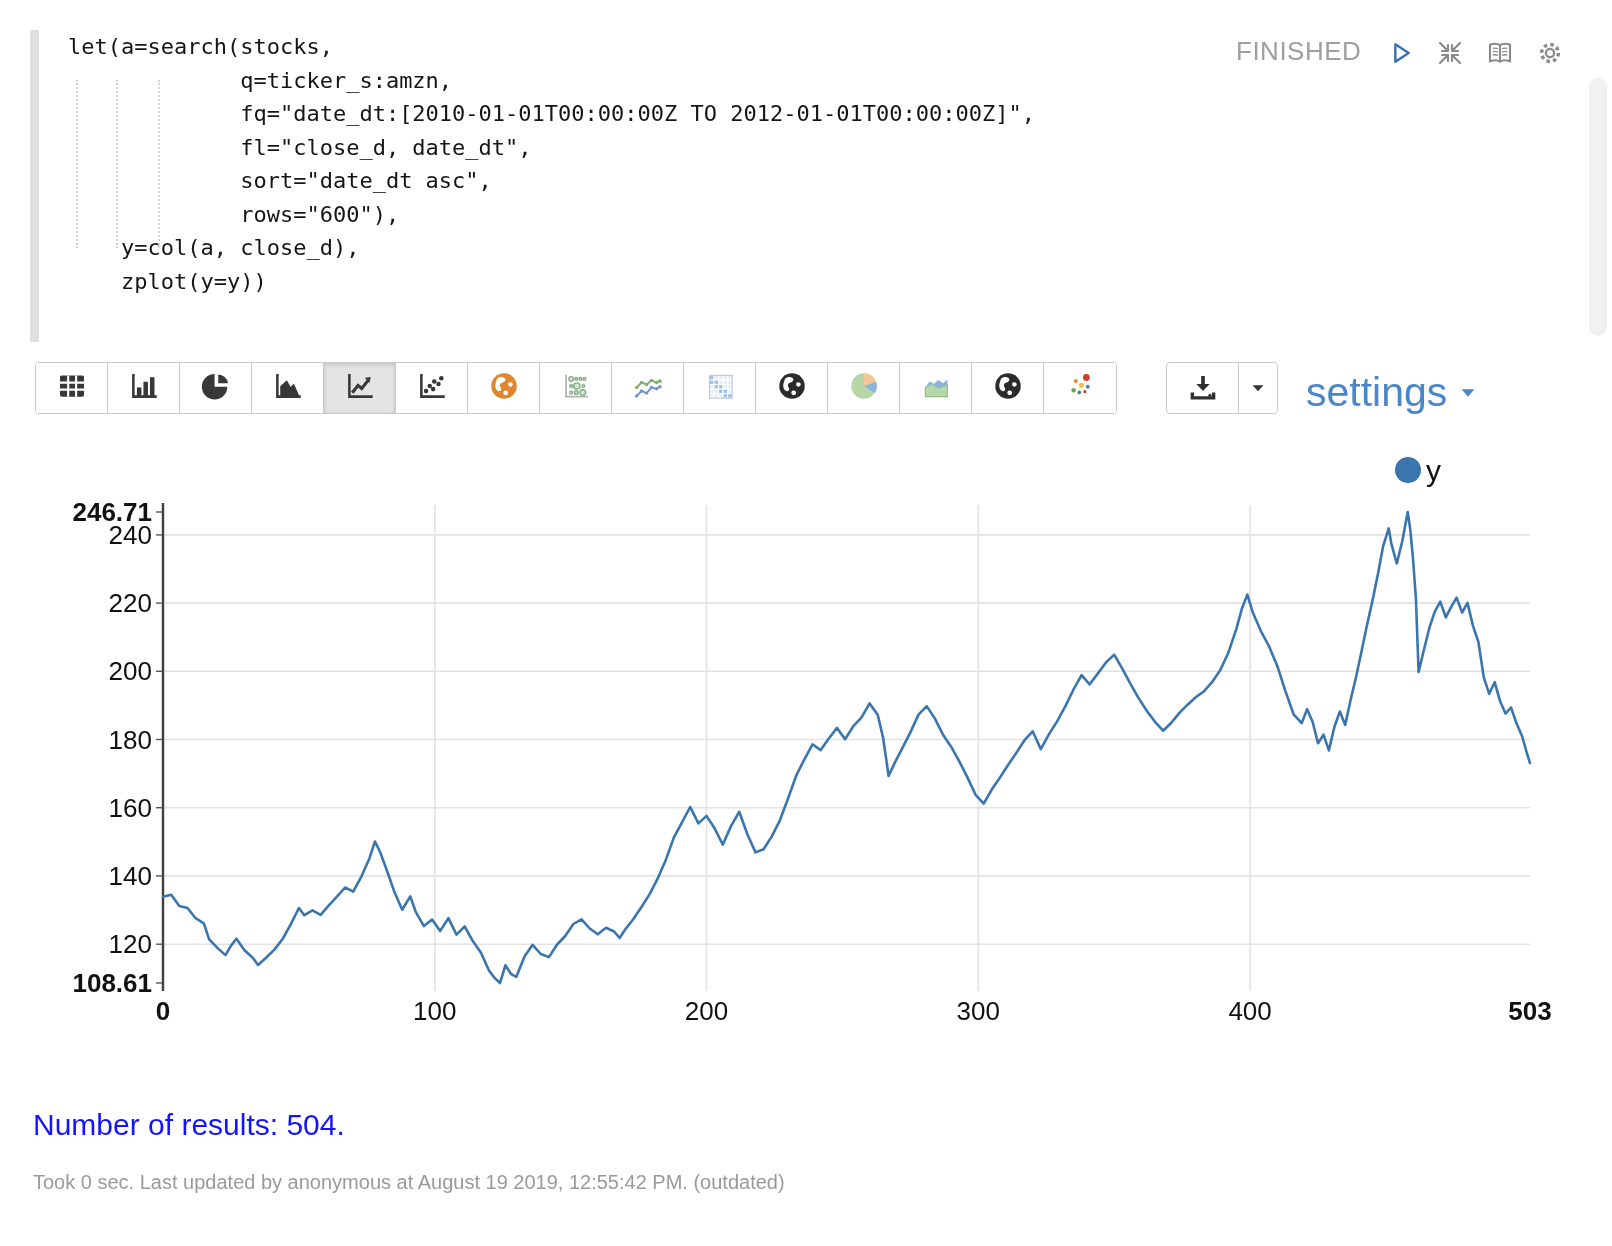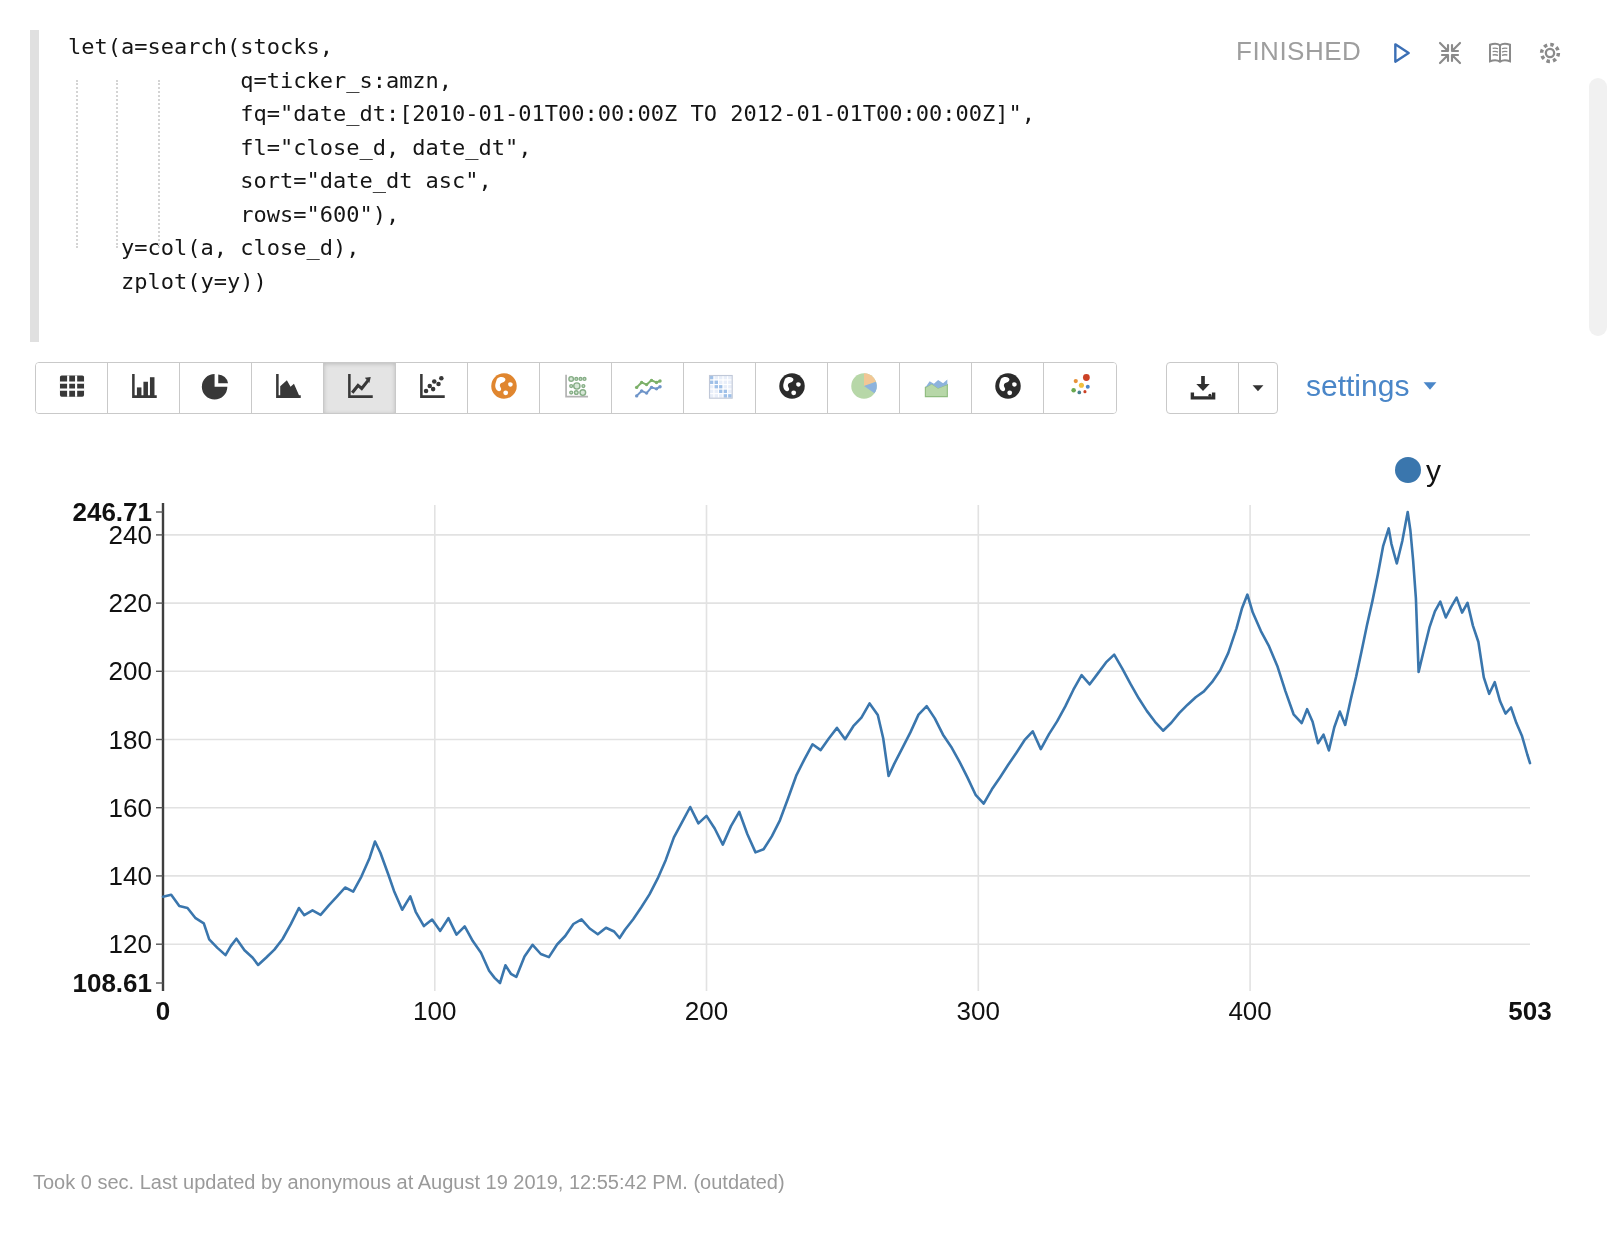--- a/index.html
+++ b/index.html
@@ -22,21 +22,21 @@
   .tb-btn{width:72px;height:50px;display:flex;align-items:center;justify-content:center;
           border-right:1px solid #c9c9c9;background:#fff;cursor:pointer;box-sizing:border-box;}
   .tb-btn:last-child{border-right:none;}
   .tb-btn.selected{background:#e4e4e4;box-shadow:inset 0 1px 4px rgba(0,0,0,.18);}
   .dl-group{position:absolute;left:1166px;top:362px;display:flex;border:1px solid #c9c9c9;
             border-radius:4px;background:#fff;overflow:hidden;}
   .dl-btn{width:72px;height:50px;display:flex;align-items:center;justify-content:center;
           border-right:1px solid #c9c9c9;cursor:pointer;box-sizing:border-box;}
   .dl-caret{width:38px;height:50px;display:flex;align-items:center;justify-content:center;cursor:pointer;}
   .settings-link{position:absolute;left:1306px;top:369px;display:flex;align-items:center;gap:10px;
-                 color:#4a86c8;font-size:30px;cursor:pointer;text-align:center;}
+                 color:#4a86c8;font-size:41px;cursor:pointer;text-align:center;}
   
   .chart-svg{position:absolute;left:0;top:435px;}
   
   .results-line{position:absolute;left:33px;top:1108px;font-size:30px;color:#1414ff;}
   .meta-line{position:absolute;left:33px;top:1171px;font-size:20px;color:#9a9a9a;}
 </style>
 </head>
 <body>
 
 <div class="stage">
@@ -319,14 +319,15 @@
       <text x="978.3" y="585" text-anchor="middle" font-size="26" fill="#111" font-weight="normal">300</text>
       <text x="1250.1" y="585" text-anchor="middle" font-size="26" fill="#111" font-weight="normal">400</text>
       <text x="1530.0" y="585" text-anchor="middle" font-size="26" fill="#111" font-weight="bold">503</text>
       <polyline points="163.0,461.7 171.2,459.7 179.3,471.0 187.5,473.0 195.6,483.2 203.8,488.3 209.2,504.4 217.4,512.9 225.5,520.1 230.9,510.9 236.4,503.7 244.5,515.3 252.7,522.8 258.1,530.0 266.3,522.5 274.4,514.6 282.6,504.0 290.7,489.4 298.9,473.0 304.3,480.2 312.5,475.4 320.6,479.8 328.8,470.3 336.9,461.7 345.1,452.5 353.2,456.6 361.4,441.6 369.5,423.2 375.0,406.5 380.4,417.8 388.6,440.3 394.0,455.9 402.2,474.7 410.3,461.4 415.7,476.8 423.9,491.1 432.1,484.6 440.2,495.9 448.4,483.2 456.5,499.6 464.7,491.4 472.8,506.1 481.0,517.7 489.1,535.8 494.6,542.9 500.0,548.0 505.4,530.3 510.9,538.8 516.3,541.9 524.5,521.4 532.6,509.8 540.8,519.0 548.9,522.1 557.1,509.5 565.2,501.0 573.4,489.0 581.5,484.3 589.7,493.5 597.8,499.3 606.0,492.8 614.1,496.5 619.6,503.0 625.0,494.8 633.2,484.3 641.3,472.3 649.5,459.4 657.6,443.7 665.8,424.9 673.9,402.4 682.1,387.1 690.2,372.0 698.4,388.4 706.5,380.9 714.7,393.5 722.8,409.6 731.0,391.1 739.2,376.8 747.3,399.0 755.5,417.4 763.6,414.3 771.8,401.4 779.9,385.3 788.1,363.2 796.2,340.7 804.4,324.3 812.5,309.3 820.7,315.1 828.8,303.5 837.0,292.9 845.1,304.2 853.3,291.2 861.4,282.7 869.6,268.4 877.8,280.0 883.2,303.2 888.6,341.0 894.1,329.1 902.2,313.4 910.4,297.4 918.5,279.6 926.7,271.1 934.8,283.4 943.0,299.7 951.1,311.7 959.3,326.3 967.4,342.4 975.6,359.8 983.7,368.6 991.9,354.3 1000.0,342.4 1008.2,329.8 1016.4,317.8 1024.5,305.2 1032.7,296.3 1040.8,314.1 1049.0,299.1 1057.1,286.4 1065.3,271.4 1073.4,254.7 1081.6,240.1 1089.7,249.3 1097.9,238.4 1106.0,227.4 1114.2,219.6 1122.3,233.6 1130.5,248.9 1138.7,263.3 1146.8,275.9 1155.0,286.8 1163.1,295.7 1171.3,287.8 1179.4,277.9 1187.6,269.7 1195.7,262.2 1203.9,256.4 1212.0,247.2 1220.2,235.3 1228.3,217.9 1236.5,193.3 1241.9,173.6 1247.4,159.6 1252.8,177.6 1260.9,196.1 1269.1,211.4 1277.3,230.9 1285.4,256.1 1293.6,279.3 1301.7,288.1 1307.1,274.2 1312.6,286.8 1318.0,308.3 1323.5,299.7 1328.9,315.4 1334.3,292.2 1339.8,276.6 1345.2,289.9 1350.6,265.0 1356.1,241.8 1361.5,216.5 1366.9,190.6 1372.4,166.1 1377.8,139.8 1383.2,110.8 1388.7,93.4 1391.4,108.8 1396.8,128.5 1402.3,106.0 1407.7,77.0 1410.4,95.5 1413.1,125.1 1415.9,163.3 1418.6,237.0 1424.0,214.5 1429.4,192.7 1434.9,176.3 1440.3,166.7 1445.8,182.4 1451.2,171.8 1456.6,162.6 1462.1,177.6 1467.5,167.8 1472.9,190.6 1478.4,207.0 1483.8,242.4 1489.2,258.8 1494.7,247.2 1500.1,266.3 1505.5,278.6 1511.0,272.5 1516.4,288.1 1521.8,300.4 1524.6,310.0 1527.3,319.5 1530.0,328.1" fill="none" stroke="#3a76ad" stroke-width="2.6" stroke-linejoin="round" stroke-linecap="round"></polyline>
       <g>
         <circle cx="1408" cy="35" r="13" fill="#3a76ad"></circle>
         <text x="1426" y="46" font-size="30" fill="#111">y</text>
       </g>
     </svg>
 
+  <div class="results-line">Number of results: 504.</div>
   <div class="meta-line">Took 0 sec. Last updated by anonymous at August 19 2019, 12:55:42 PM. (outdated)</div>
 </div>
 
 </body></html>

